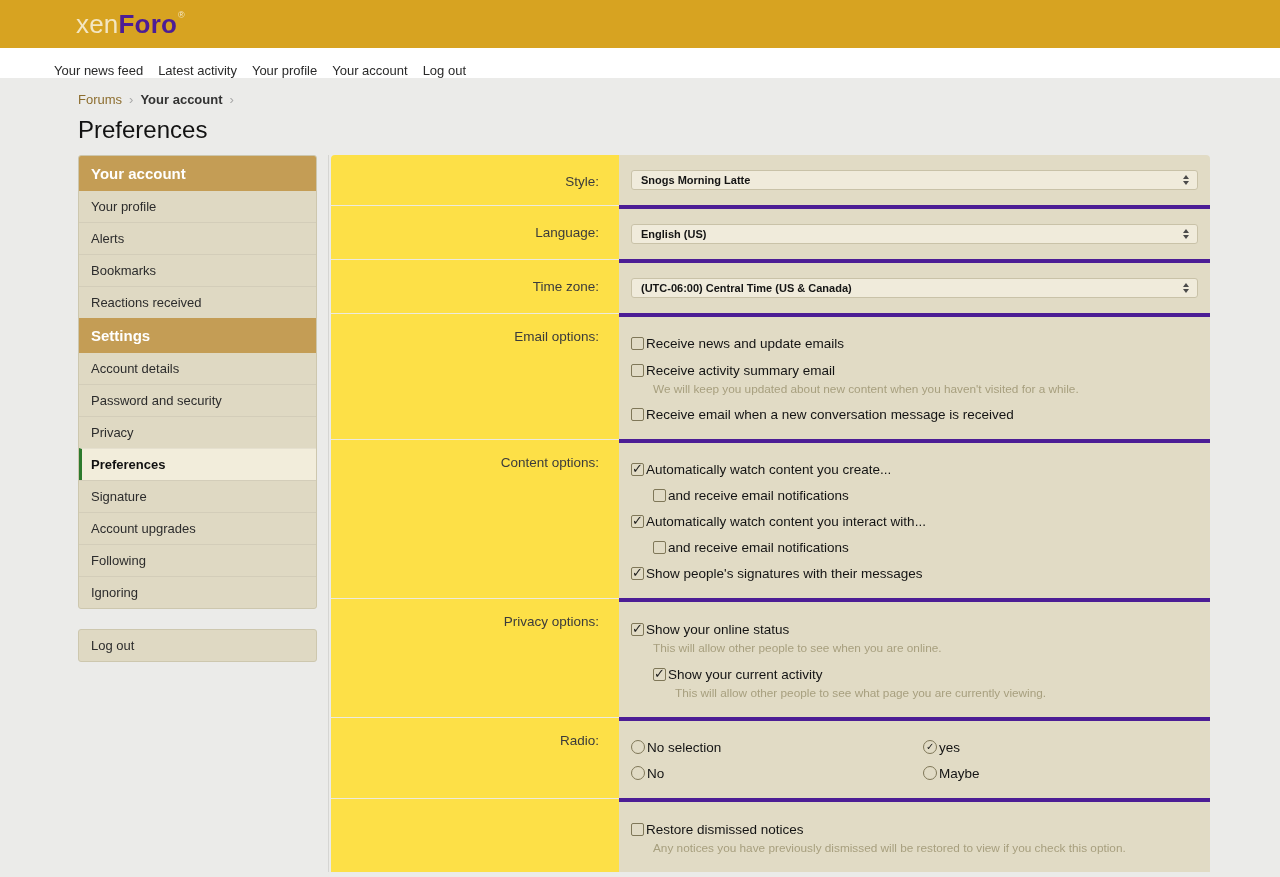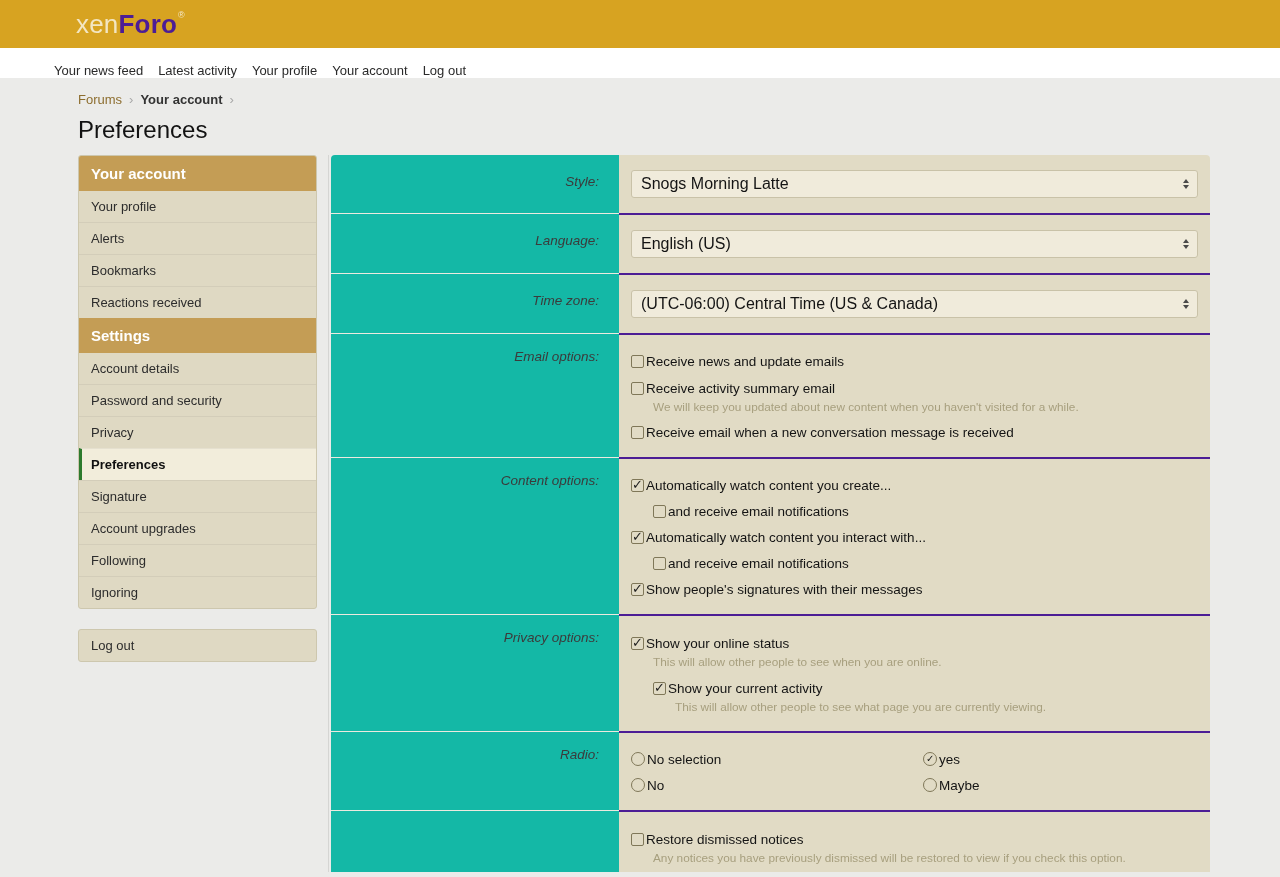--- a/index.html
+++ b/index.html
@@ -39,29 +39,29 @@
   .side-item { display:block; font-size:13px; color:#2c2c2c; padding:8px 12px; border-top:1px solid rgba(0,0,0,.05); cursor:pointer; text-decoration:none; }
   .side-header + .side-item { border-top:none; }
   .side-item.on { background:#f2eddb; font-weight:700; color:#101010; border-left:3px solid #2d7a2d; padding-left:9px; }
   .side-logout { margin-top:20px; }
 
   
   .main { flex:1; margin-left:11px; border-left:1px solid #d5d5d3; padding-left:2px; height:100%; display:flex; }
   .panel { flex:1; display:flex; flex-direction:column; border-radius:4px 4px 0 0; overflow:hidden; }
   .row { display:flex; }
   .row + .row .cell-label { border-top:1px solid #eceadf; }
-  .row + .row .cell-body  { border-top:2px solid #4c1d95; }
+  .row + .row .cell-body  { border-top:4px solid #4c1d95; }
   .row:last-child { flex:1; }
-  .cell-label { width:288px; flex:none; background:#14b8a6; text-align:right; padding:15px 20px 0 0; font-size:13.5px; color:#3b3b3b;font-style:italic; }
+  .cell-label { width:288px; flex:none; background:#fde047; text-align:right; padding:15px 20px 0 0; font-size:13.5px; color:#3b3b3b; }
   .row-select .cell-label { padding-top:19px; }
   .cell-body { flex:1; background:#e1dbc5; padding:13px 12px 12px; }
   .row-select .cell-body { padding:15px 12px; }
 
   
-  .select { height:28px; background:#f0ebdb; border:1px solid #c9c2a8; border-radius:3px; display:flex; align-items:center; padding:0 26px 0 9px; font-size:16px; position:relative; cursor:pointer; }
+  .select { height:20px; background:#f0ebdb; border:1px solid #c9c2a8; border-radius:3px; display:flex; align-items:center; padding:0 26px 0 9px; font-size:11px; position:relative; cursor:pointer;font-weight:bold; }
   .select-arrows { position:absolute; right:8px; top:50%; transform:translateY(-50%); display:flex; flex-direction:column; gap:2px; }
   .select-arrows i { width:0; height:0; border-left:3.5px solid transparent; border-right:3.5px solid transparent; }
   .select-arrows .up { border-bottom:4px solid #4a4a4a; }
   .select-arrows .dn { border-top:4px solid #4a4a4a; }
 
   
   .opt { display:flex; align-items:center; gap:2px; padding:3px 0; font-size:13.5px; cursor:pointer; min-height:26px; }
   .cb { width:13px; height:13px; border:1px solid #7f7758; border-radius:2px; flex:none; position:relative; background:transparent; }
   .cb.on::after { content:"✓"; position:absolute; left:0; top:-3px; font-size:13px; color:#1d1d1d; }
   .rb { width:14px; height:14px; border:1px solid #7f7758; border-radius:50%; flex:none; position:relative; }

